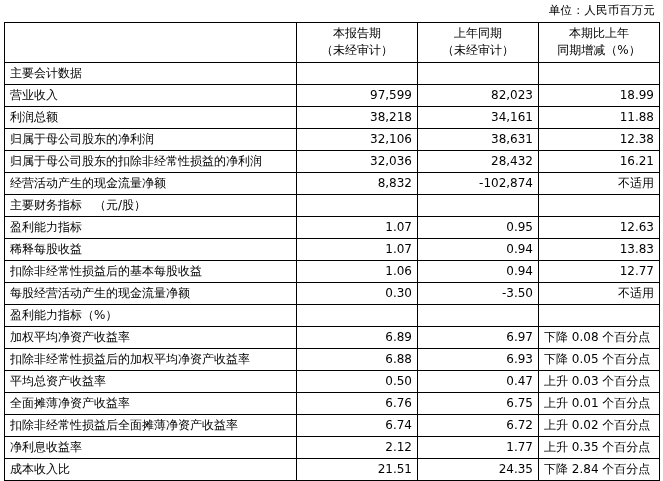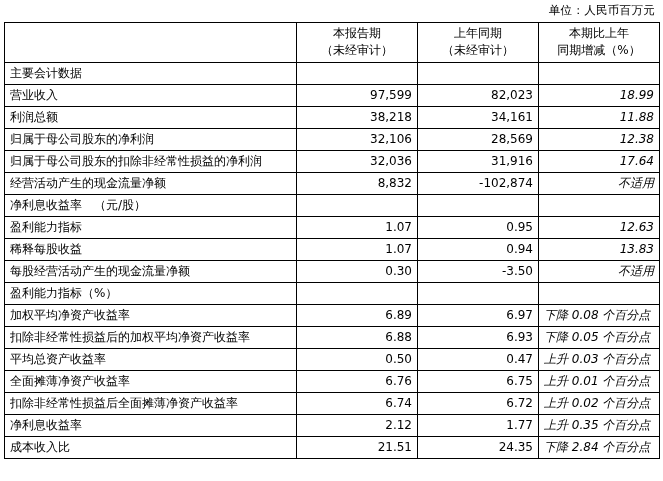--- a/index.html
+++ b/index.html
@@ -64,21 +64,20 @@
   }
   .num-cell {
     text-align: right;
     padding-right: 10px;
     white-space: nowrap;
   }
   .chg-cell {
     text-align: right;
     padding-right: 10px;
     white-space: nowrap;
-    font-style: italic;
   }
   .chg-cell.words {
     text-align: right;
     padding-right: 16px;
   }
   .section-row td {
     text-align: left;
     padding-left: 6px;
     font-weight: bold;
   }
@@ -133,55 +132,61 @@
       </tr>
       <tr>
         <td class="label-cell">利润总额</td>
         <td class="num-cell">38,218</td>
         <td class="num-cell">34,161</td>
         <td class="chg-cell">11.88</td>
       </tr>
       <tr>
         <td class="label-cell">归属于母公司股东的净利润</td>
         <td class="num-cell">32,106</td>
-        <td class="num-cell">28,569</td>
+        <td class="num-cell">38,631</td>
         <td class="chg-cell">12.38</td>
       </tr>
       <tr>
         <td class="label-cell">归属于母公司股东的扣除非经常性损益的净利润</td>
         <td class="num-cell">32,036</td>
-        <td class="num-cell">31,916</td>
-        <td class="chg-cell">17.64</td>
+        <td class="num-cell">28,432</td>
+        <td class="chg-cell">16.21</td>
       </tr>
       <tr>
         <td class="label-cell">经营活动产生的现金流量净额</td>
         <td class="num-cell">8,832</td>
         <td class="num-cell">-102,874</td>
         <td class="chg-cell">不适用</td>
       </tr>
 
       <tr class="section-row">
-        <td>净利息收益率　（元/股）</td>
+        <td>主要财务指标　（元/股）</td>
         <td class="blank"></td>
         <td class="blank"></td>
         <td class="blank"></td>
       </tr>
       <tr>
         <td class="label-cell">盈利能力指标</td>
         <td class="num-cell">1.07</td>
         <td class="num-cell">0.95</td>
         <td class="chg-cell">12.63</td>
       </tr>
       <tr>
         <td class="label-cell">稀释每股收益</td>
         <td class="num-cell">1.07</td>
         <td class="num-cell">0.94</td>
         <td class="chg-cell">13.83</td>
       </tr>
       <tr>
+        <td class="label-cell">扣除非经常性损益后的基本每股收益</td>
+        <td class="num-cell">1.06</td>
+        <td class="num-cell">0.94</td>
+        <td class="chg-cell">12.77</td>
+      </tr>
+      <tr>
         <td class="label-cell">每股经营活动产生的现金流量净额</td>
         <td class="num-cell">0.30</td>
         <td class="num-cell">-3.50</td>
         <td class="chg-cell">不适用</td>
       </tr>
 
       <tr class="section-row">
         <td>盈利能力指标（%）</td>
         <td class="blank"></td>
         <td class="blank"></td>

